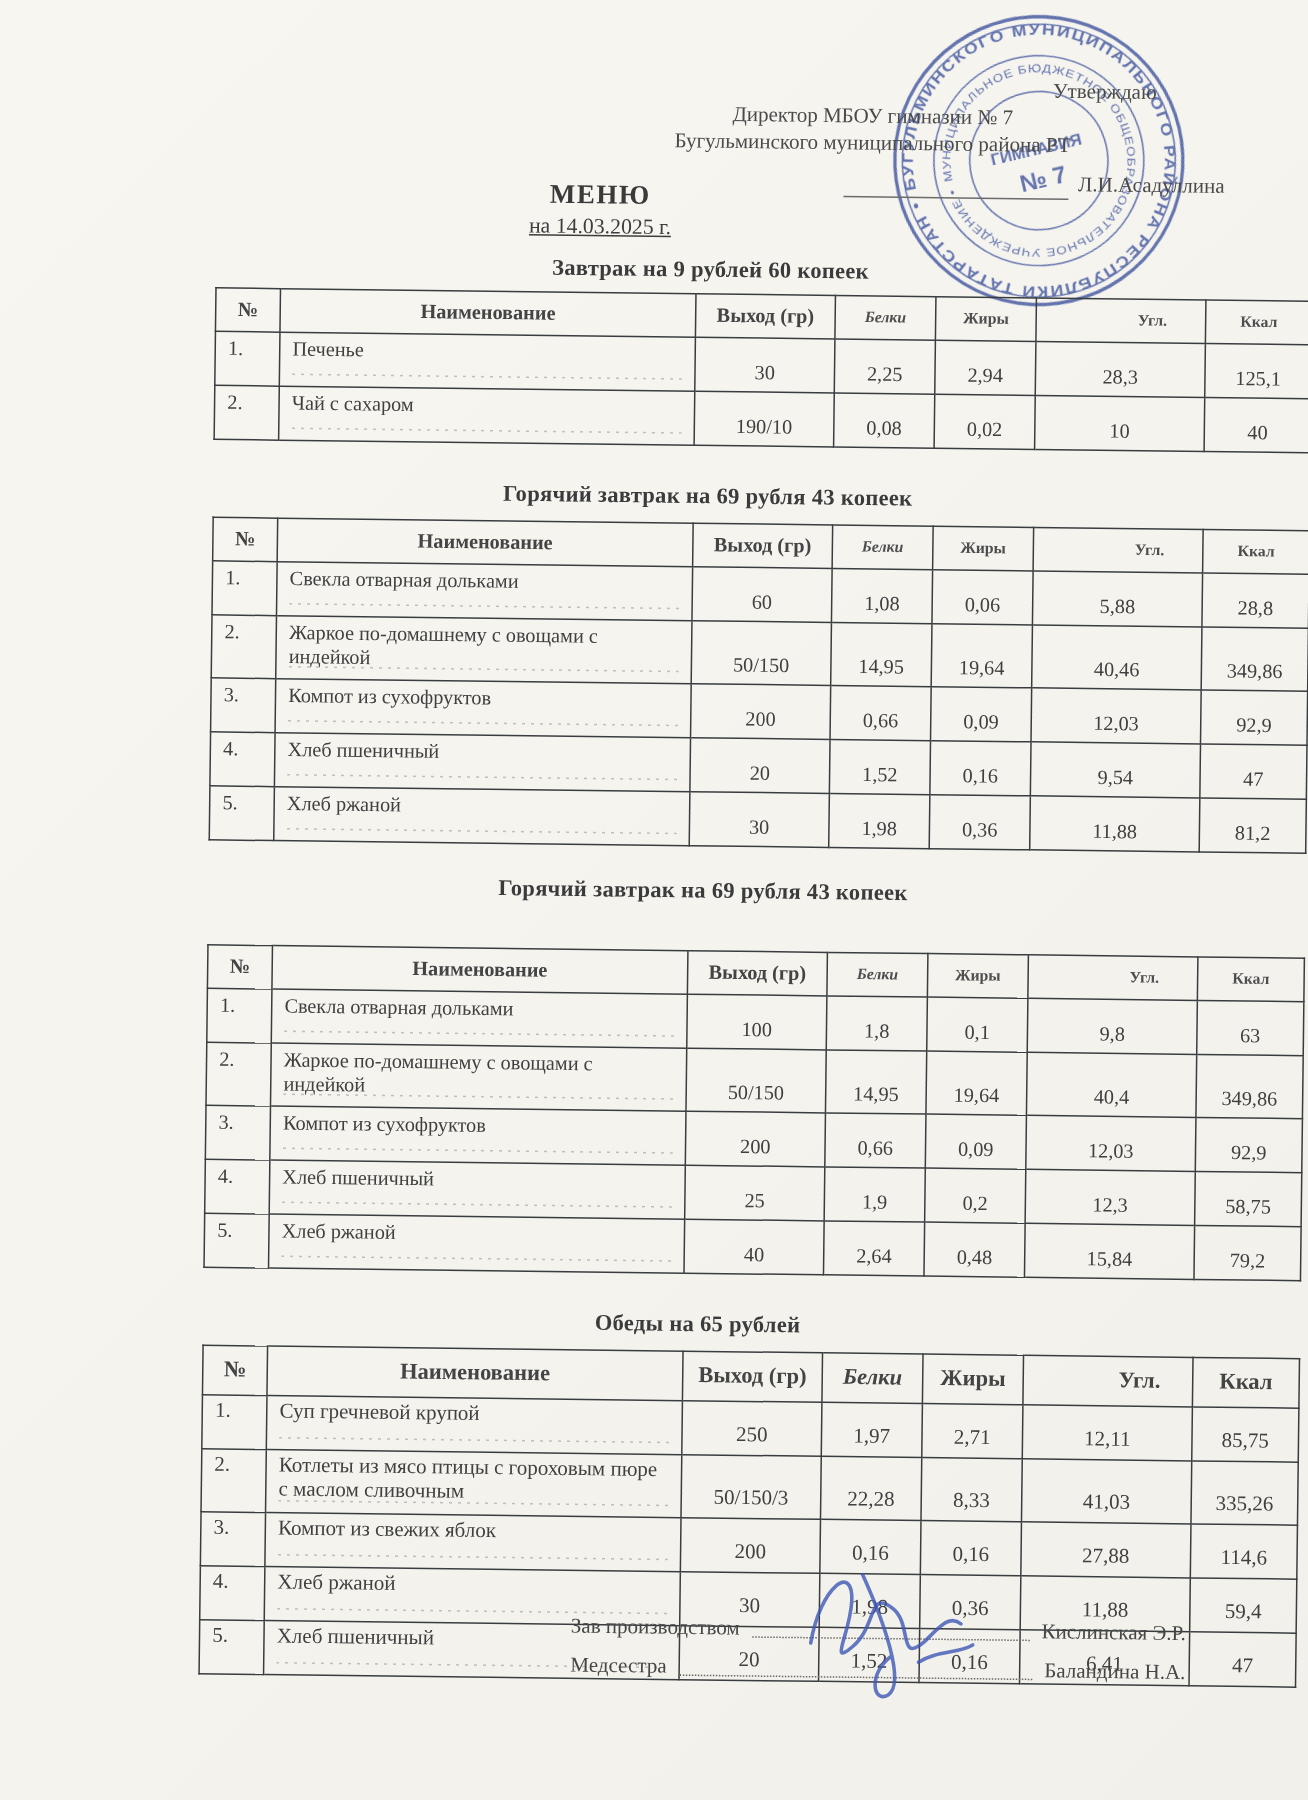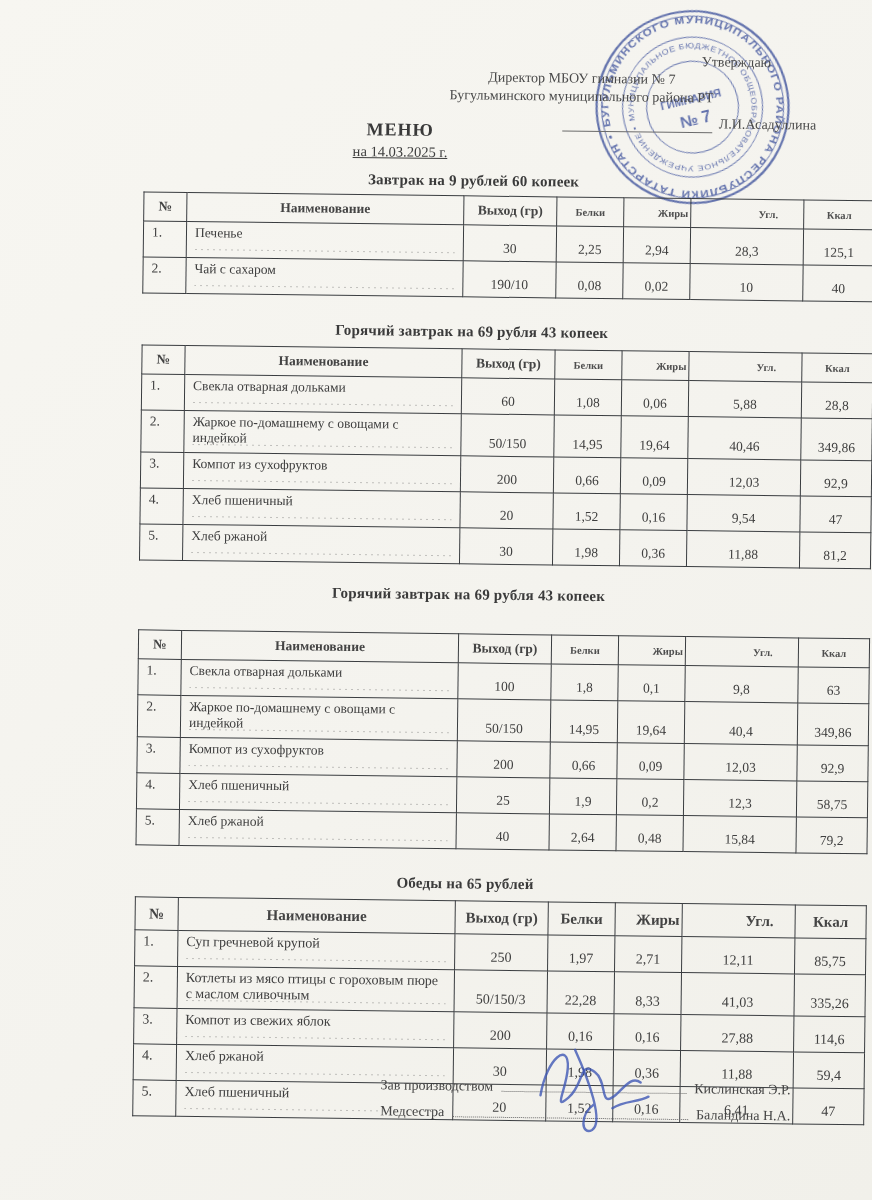--- a/index.html
+++ b/index.html
@@ -42,22 +42,22 @@
   .sec.s3 table { margin-top:30px; }
   .sec.s4 table { margin-top:8px; }
 
   .menu-table { border-collapse:collapse; width:100%; table-layout:fixed; }
   .menu-table th, .menu-table td { border:1.5px solid #3a3d40; }
   .menu-table th { height:24px; text-align:center; vertical-align:middle; font-weight:bold; color:#444; padding:2px 2px; }
   .menu-table td { height:26px; font-size:13.5px; padding:2px 4px; text-align:center; vertical-align:bottom; padding-bottom:4px; color:#404040; }
   .menu-table th.c0 { width:38px; }
   .menu-table th.c1 { width:272px; }
   .menu-table th.c2 { width:88px; }
-  .menu-table th.c3 { width:62px; }
-  .menu-table th.c4 { width:62px;text-align:right; }
+  .menu-table th.c3 { width:62px;font-style:italic; }
+  .menu-table th.c4 { width:62px; }
   .menu-table th.c5 { width:66px;padding-left:44px; }
   .menu-table th.c6 { width:66px;text-align:center; }
   .menu-table td.c0 { text-align:left; padding-left:8px; vertical-align:top; padding-top:3px; }
   .menu-table td.c1 { text-align:left; padding:3px 8px 6px; vertical-align:top;
     background-image:repeating-linear-gradient(90deg, rgba(80,80,80,.32) 0 2px, transparent 2px 6px);
     background-size:calc(100% - 16px) 1px; background-position:8px calc(100% - 7px); background-repeat:no-repeat; }
   .t-mid th { font-size:13.5px; }
   .t-mid th.c3, .t-mid th.c4, .t-mid th.c5, .t-mid th.c6 { font-size:10.5px; color:#4e4e4e; }
   .t-big th { font-size:15px; height:28px; }
   .t-big td { font-size:14px; }

